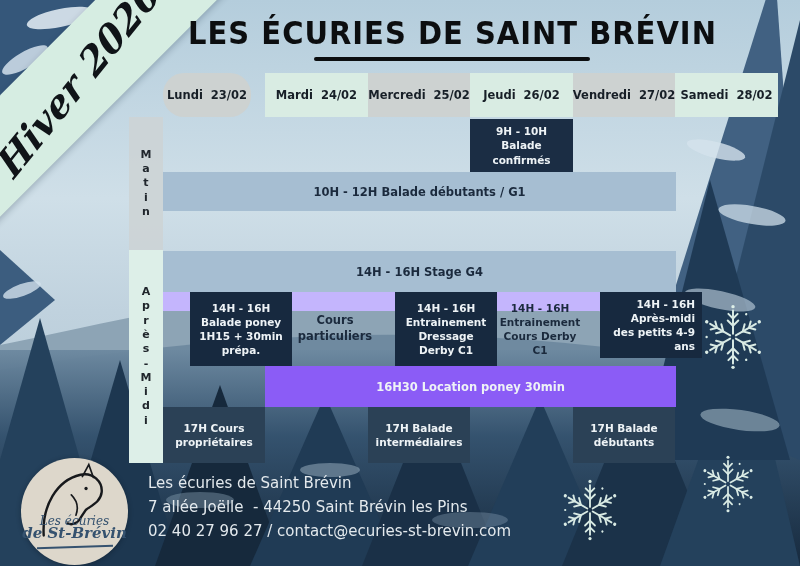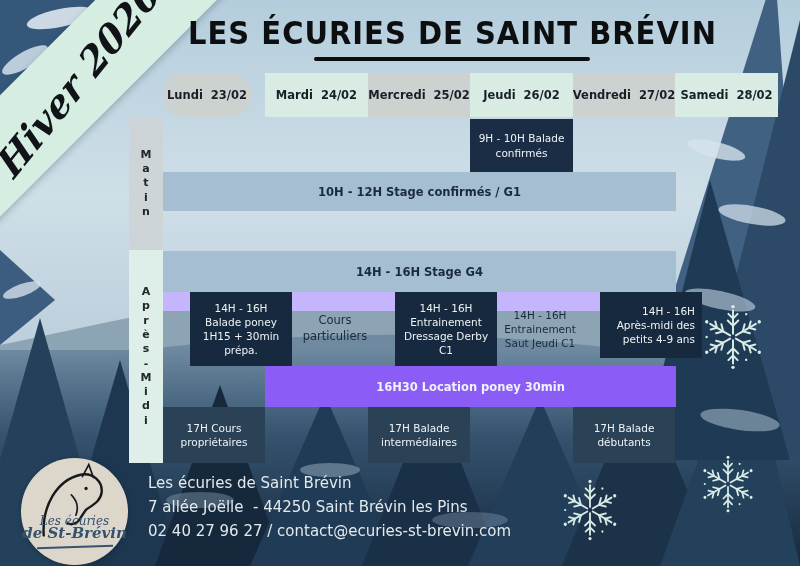--- a/index.html
+++ b/index.html
@@ -34,21 +34,21 @@
   .vstrip.apres{top:250px;height:213px;background:#ddefe8;}
 
   .rowband{position:absolute;left:163px;width:513px;display:flex;align-items:center;
        justify-content:center;font-weight:700;font-size:11.5px;color:#1b2a3d;}
   .band-g1{top:172px;height:39px;background:#a6bed2;}
   .band-g23{top:211px;height:52px;background:#c4b5fd;margin-top:48px;}
   .band-g4{top:251px;height:41px;background:#a6bed2;}
   .band-pony{top:366px;height:41px;left:265px;width:411px;background:#8b5cf6;color:#eef3f6;font-size:11.5px;}
 
   .cell{position:absolute;display:flex;align-items:center;justify-content:center;
-       text-align:center;font-weight:400;font-size:10.5px;line-height:1.35;
+       text-align:center;font-weight:700;font-size:10.5px;line-height:1.35;
        color:#eef3f6;padding:4px 7px;box-sizing:border-box;}
   .navy{background:#17293f;margin-left:27px;}
   .navy2{background:#1b2d44;}
   .sat{background:#22374e;}
   .slate{background:#2b4156;}
   .clear{background:transparent;color:#1b2a3d;padding-left:44px;}
 
   
   .logo-circle{position:absolute;left:21px;top:458px;width:107px;height:107px;border-radius:50%;
        background:#ddd7cb;box-shadow:0 1px 5px rgba(10,20,30,.4);}
@@ -160,31 +160,31 @@
 p
 r
 è
 s
 -
 M
 i
 d
 i</div>
 
-  <div class="rowband band-g1">10H - 12H Stage confirmés / G1</div>
+  <div class="rowband band-g1">10H - 12H Balade débutants / G1</div>
   <div class="rowband band-g23">10H - 12H Stage G2-3</div>
   <div class="rowband band-g4">14H - 16H Stage G4</div>
   <div class="rowband band-pony">16H30 Location poney 30min</div>
 
   <div class="cell navy2" style="left:470px;top:119px;width:103px;height:53px;">9H - 10H Balade confirmés</div>
 
   <div class="cell navy" style="left:163px;top:292px;width:102px;height:74px;">14H - 16H Balade poney 1H15 + 30min prépa.</div>
   <div class="cell clear" style="left:265px;top:292px;width:103px;height:74px;font-size:11.5px;">Cours particuliers</div>
   <div class="cell navy" style="left:368px;top:292px;width:102px;height:74px;">14H - 16H Entrainement Dressage Derby C1</div>
-  <div class="cell clear" style="left:470px;top:292px;width:103px;height:74px;">14H - 16H Entrainement Saut Jeudi C1</div>
+  <div class="cell clear" style="left:470px;top:292px;width:103px;height:74px;">14H - 16H Entrainement Cours Derby C1</div>
   <div class="cell navy" style="left:573px;top:292px;width:102px;height:66px;text-align:right;">14H - 16H Après-midi des petits 4-9 ans</div>
 
   <div class="cell slate" style="left:163px;top:407px;width:102px;height:56px;">17H Cours propriétaires</div>
   <div class="cell slate" style="left:368px;top:407px;width:102px;height:56px;">17H Balade intermédiaires</div>
   <div class="cell slate" style="left:573px;top:407px;width:102px;height:56px;">17H Balade débutants</div>
 
   <svg class="flake" style="left:700px;top:304px;width:66px;height:66px;" viewBox="-50 -50 100 100">
       <use href="#flake"></use>
     </svg>
   <svg class="flake" style="left:559px;top:479px;width:62px;height:62px;" viewBox="-50 -50 100 100">

